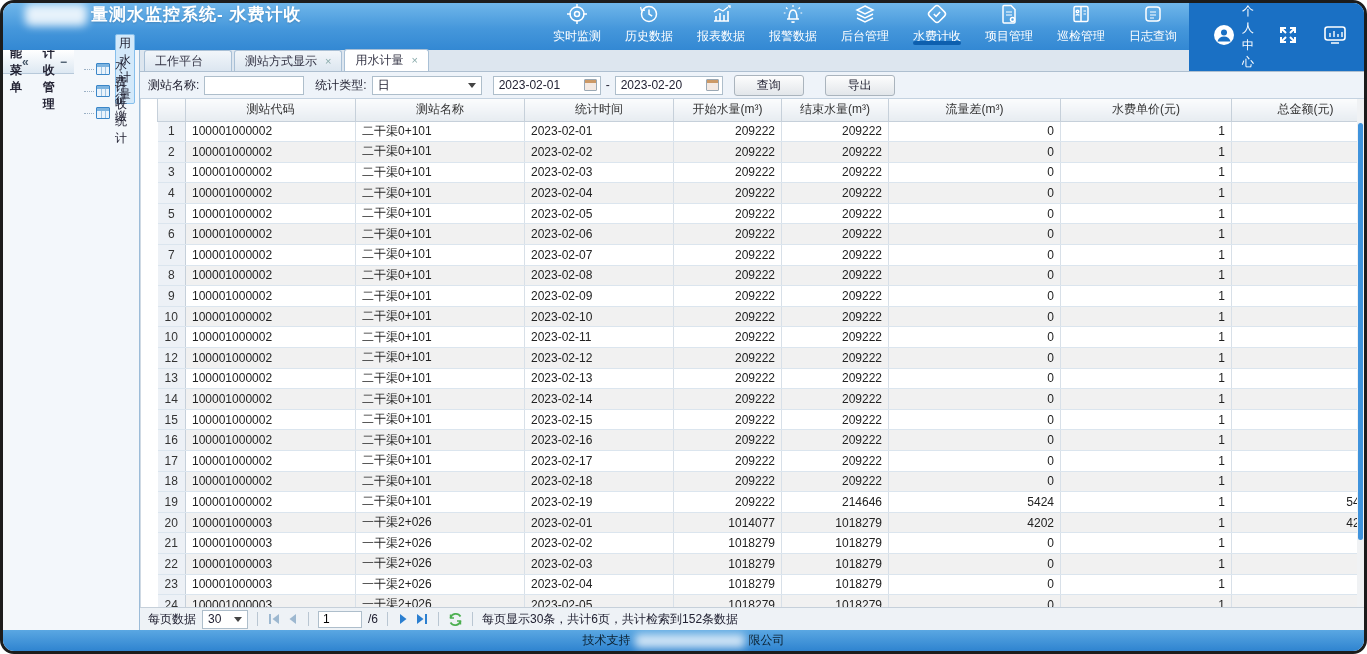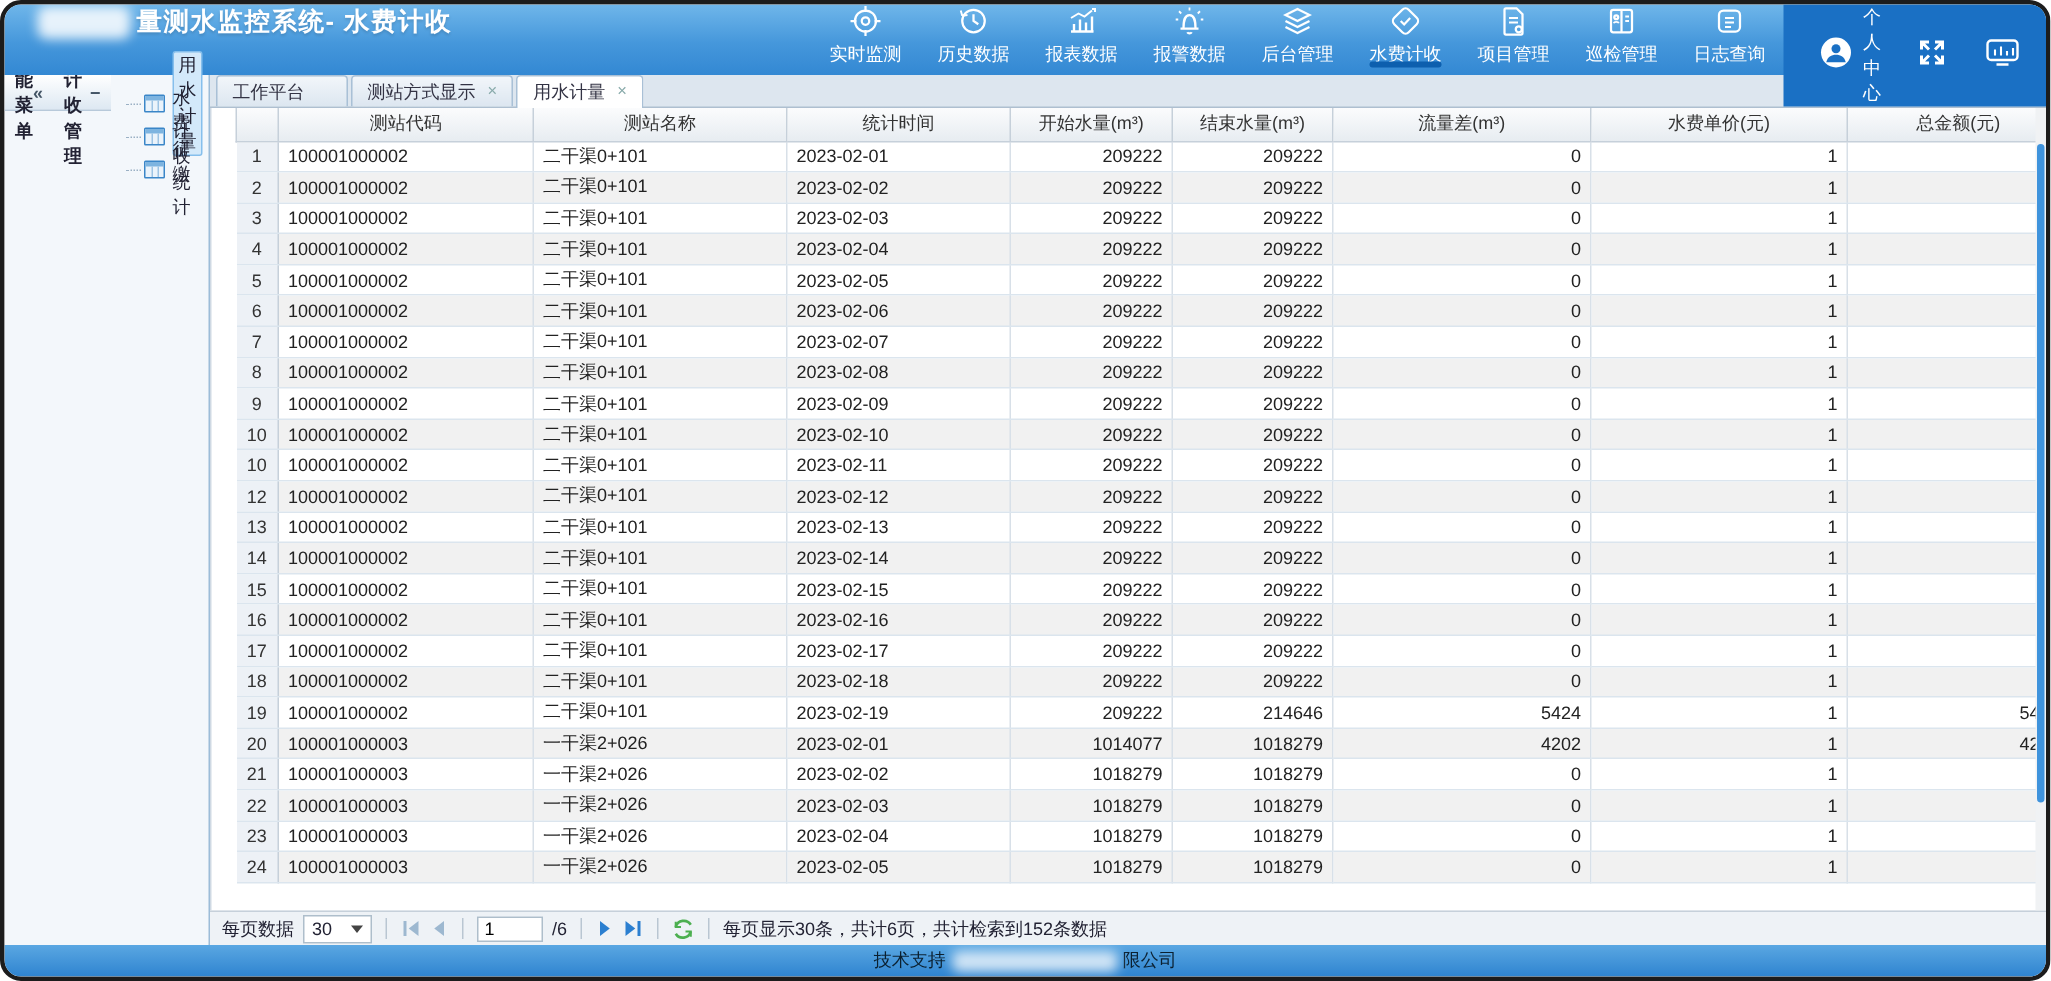--- a/index.html
+++ b/index.html
@@ -36,21 +36,21 @@
   .side-hdr .ctl{ color:#456; font-weight:bold; font-size:12px; }
   .tree{ padding:8px 4px 0 10px; }
   .tree-item{ display:flex; align-items:center; gap:5px; height:22px; font-size:12px; color:#223; cursor:pointer; position:relative; padding-left:12px; }
   .tree-item::before{ content:""; position:absolute; left:0; top:50%; width:10px; border-top:1px dotted #9ab0c4; }
   .tree-item .t-icon{ width:14px; height:12px; border:1px solid #3a86c8; background:#eaf3fb; flex:0 0 14px; position:relative; border-radius:1px;}
   .tree-item .t-icon::before{ content:""; position:absolute; left:0; right:0; top:0; height:3px; background:#7db4e0; }
   .tree-item .t-icon::after{ content:""; position:absolute; left:4px; top:3px; bottom:0; width:1px; background:#9cc3e4; box-shadow:4px 0 0 #9cc3e4; }
   .tree-item.selected .t-lbl{ background:#d3e9fa; border:1px solid #86bfec; padding:0 3px; border-radius:2px; }
   .content{ flex:1; display:flex; flex-direction:column; min-width:0; background:#fff; }
   
-  .tabbar{ height:22px; flex:0 0 22px; background:#dde6ef; border-bottom:1px solid #aebfd0; display:flex; padding-left:4px; gap:2px; }
+  .tabbar{ height:22px; flex:0 0 22px; background:#dde6ef; border-bottom:1px solid #aebfd0; display:flex; align-items:flex-end; padding-left:4px; gap:2px; }
   .tab{ height:21px; display:flex; align-items:center; gap:8px; padding:0 10px; font-size:12px; color:#334;
         background:linear-gradient(180deg,#f2f6fa,#dce6f0); border:1px solid #a9c0d6; border-bottom:none;
         border-radius:3px 3px 0 0; cursor:pointer; }
   .tab.active{ background:#ffffff; height:22px; position:relative; z-index:2; }
   .tab .x{ color:#8aa; font-size:11px; line-height:1; cursor:pointer; }
   
   .filterbar{ height:27px; flex:0 0 27px; background:#eef3f9; border-bottom:1px solid #c4d2e0; display:flex; align-items:center; padding-left:8px; gap:5px; font-size:12px; color:#223; }
   .fld-lbl{ white-space:nowrap; }
   .txt-input{ width:100px; height:19px; border:1px solid #aebecb; background:#fff; font-size:12px; padding:0 4px; font-family:inherit; }
   .select{ width:110px; height:19px; border:1px solid #aebecb; background:#fff; display:flex; align-items:center; justify-content:space-between; padding:0 5px; cursor:pointer; }
@@ -249,20 +249,40 @@
         <div class="tab">
           <span>测站方式显示</span>
           <span class="x">×</span>
         </div>
         <div class="tab active">
           <span>用水计量</span>
           <span class="x">×</span>
         </div>
       </div>
 
+      <div class="filterbar">
+        <span class="fld-lbl">测站名称:</span>
+        <input class="txt-input" type="text" value="" style="">
+        <span class="fld-lbl" style="margin-left:6px;">统计类型:</span>
+        <div class="select">
+          <span>日</span>
+          <span class="caret"></span>
+        </div>
+        <div class="date-input" style="margin-left:6px;">
+          <span>2023-02-01</span>
+          <span class="cal-icon"></span>
+        </div>
+        <span class="fld-lbl">-</span>
+        <div class="date-input">
+          <span>2023-02-20</span>
+          <span class="cal-icon"></span>
+        </div>
+        <button class="btn">查询</button>
+        <button class="btn" style="margin-left:16px;">导出</button>
+      </div>
 
       <div class="table-wrap">
         <table>
           <colgroup>
             <col class="cnum">
               <col class="c1">
               <col class="c2">
               <col class="c3">
               <col class="c4">
             <col class="c5">

